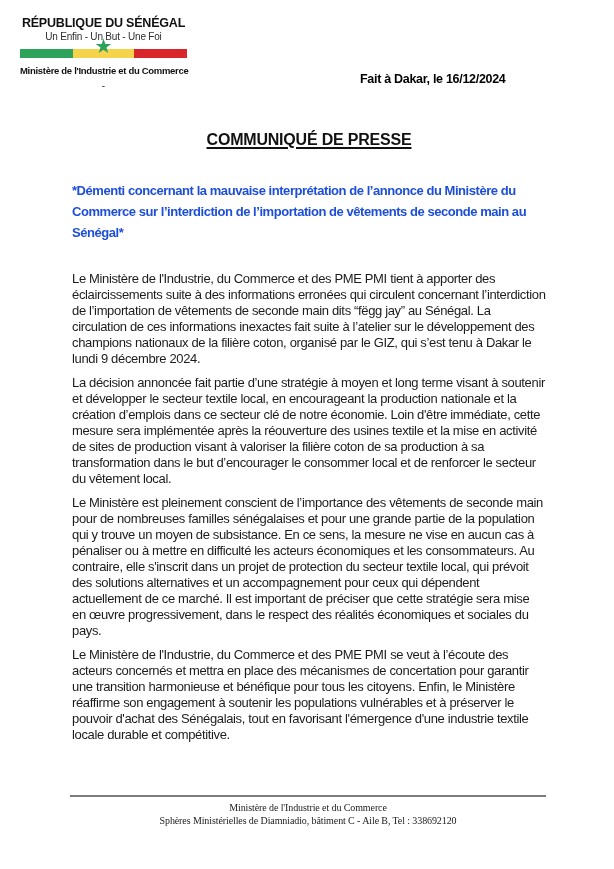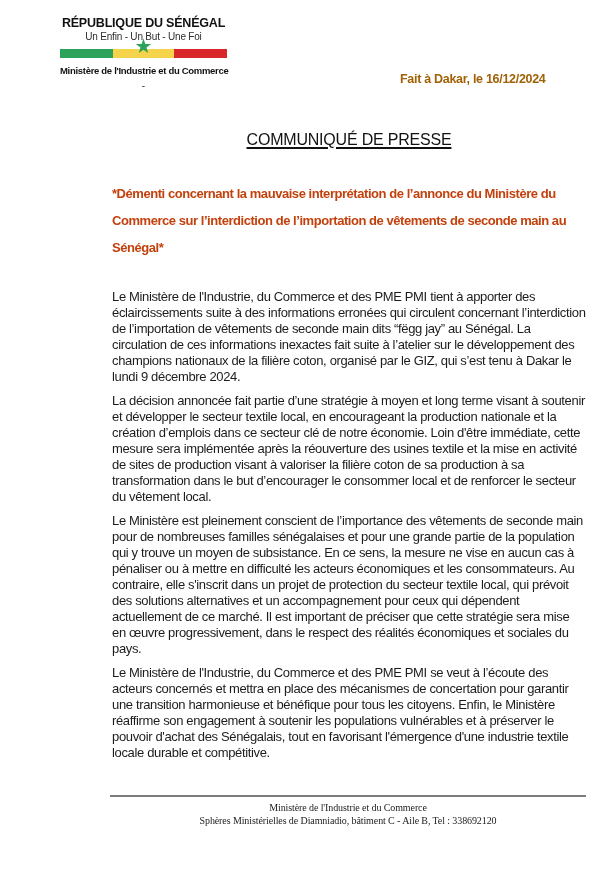--- a/index.html
+++ b/index.html
@@ -7,21 +7,20 @@
   body {
     width: 614px; height: 869px;
     font-family: "Liberation Sans", "DejaVu Sans", sans-serif;
     color: #1a1a1a;
     position: relative;
     overflow: hidden;
   }
   .page {
     position: absolute; inset: 0;
     background: #ffffff;
-    margin-left: 40px;
   }
 
   
   .agency {
     position: absolute;
     left: 20px; top: 16px;
     width: 167px;
     text-align: center;
   }
   .republic {
@@ -70,48 +69,48 @@
     font-size: 10px;
     color: #333;
   }
   .dateline {
     position: absolute;
     left: 360px; top: 72px;
     font-size: 12.5px;
     font-weight: bold;
     letter-spacing: -0.3px;
     white-space: nowrap;
-    color: #a16207;
+    color: #000000;
   }
 
   
   .doc {
     position: absolute;
     left: 72px; top: 130px;
     width: 474px;
   }
   .title {
     font-size: 16px;
     line-height: 19px;
-    font-weight: normal;
+    font-weight: bold;
     text-align: center;
     text-decoration: underline;
     text-underline-offset: 2px;
     text-decoration-thickness: 1.5px;
     letter-spacing: -0.2px;
     margin-bottom: 31px;
     color: #111;
   }
   .subtitle {
     font-size: 13px;
     font-weight: bold;
-    line-height: 27px;
+    line-height: 21px;
     letter-spacing: -0.45px;
     margin-bottom: 28px;
-    color: #c2410c;
+    color: #1d4ed8;
   }
   .doc p {
     font-size: 13px;
     line-height: 16px;
     letter-spacing: -0.35px;
     margin-bottom: 8px;
     color: #1c1c1c;
   }
 
   

